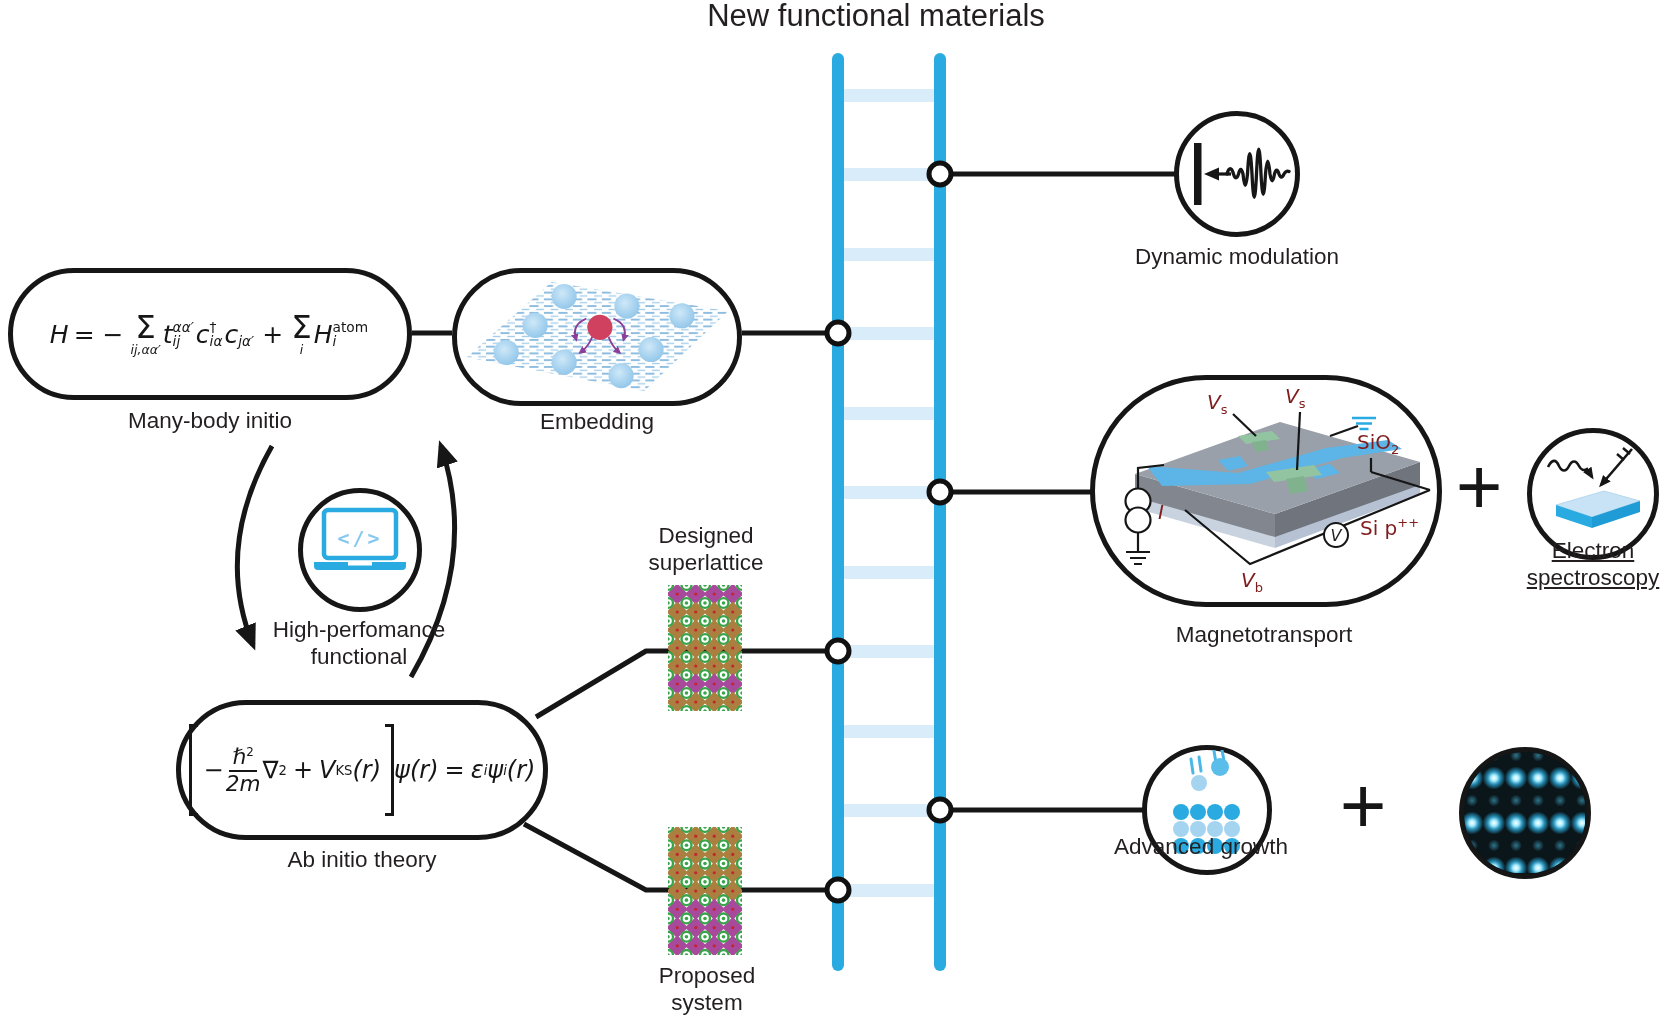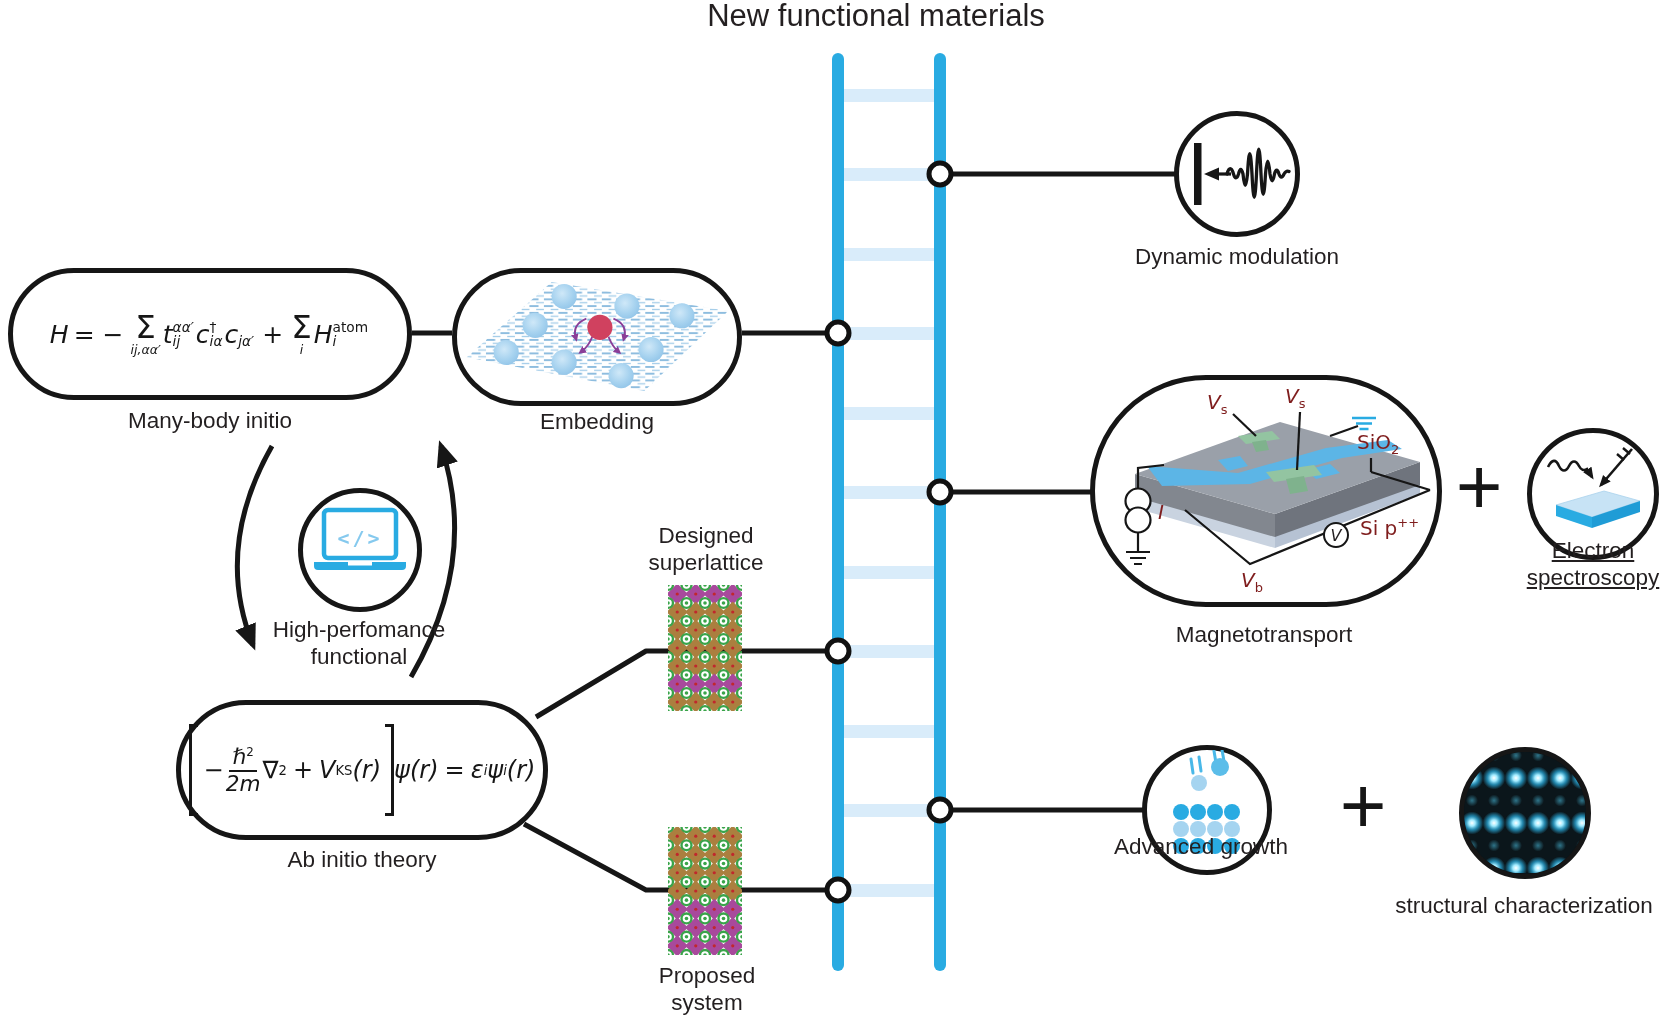--- a/index.html
+++ b/index.html
@@ -670,16 +670,15 @@
           <circle cx="8" cy="93.5" r="6" fill="url(#g2)"></circle>
           <circle cx="30" cy="93.5" r="6" fill="url(#g2)"></circle>
           <circle cx="52" cy="93.5" r="6" fill="url(#g2)"></circle>
           <circle cx="74" cy="93.5" r="6" fill="url(#g2)"></circle>
           <circle cx="96" cy="93.5" r="6" fill="url(#g2)"></circle>
           <circle cx="118" cy="93.5" r="6" fill="url(#g2)"></circle>
         </g>
     </svg>
   </div>
   <div class="lbl two-line" style="left:1524px;top:892px;">
-    <div>structural characterization</div>
   </div>
 
 </div>
 
 </body></html>

